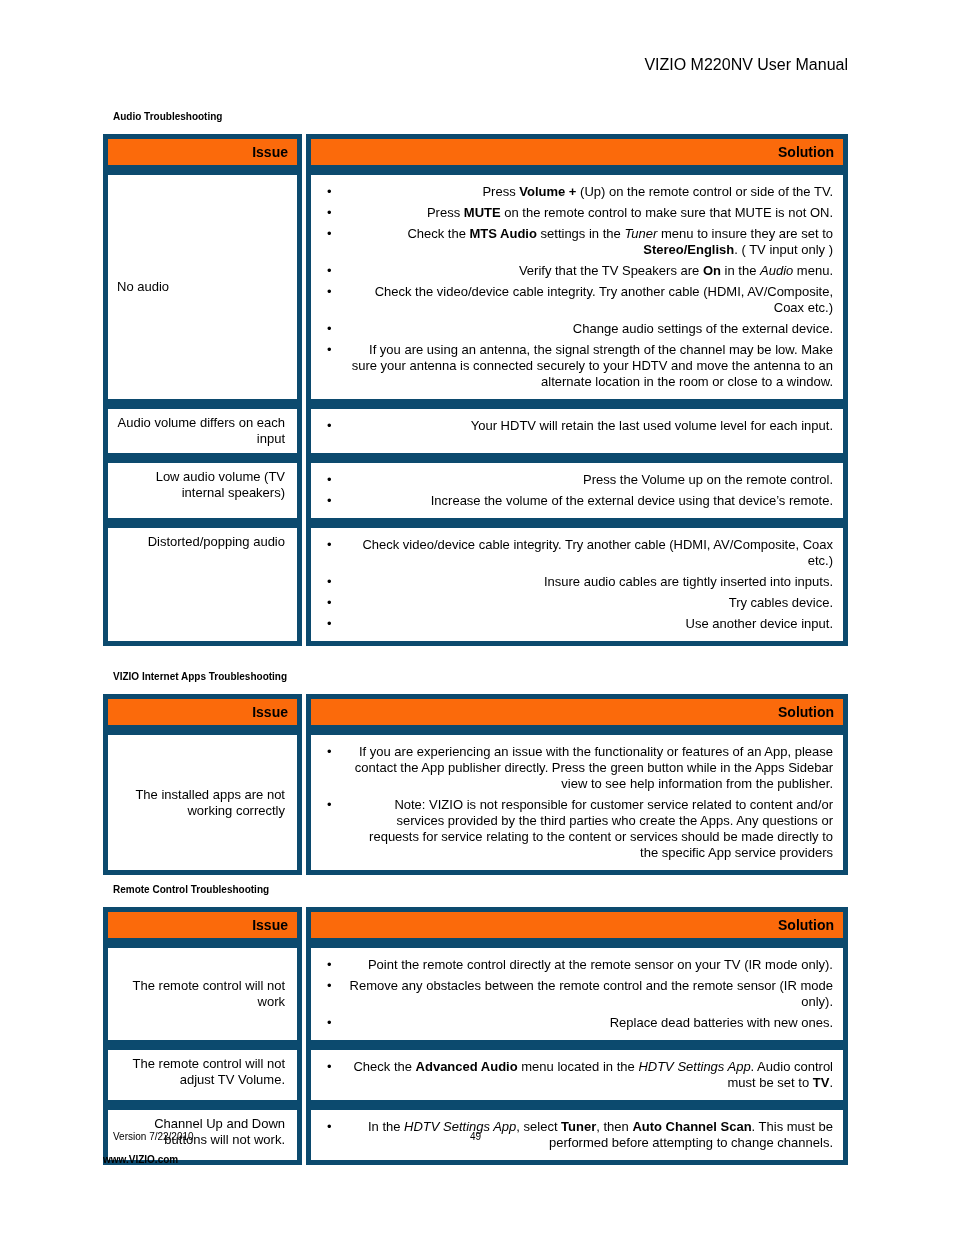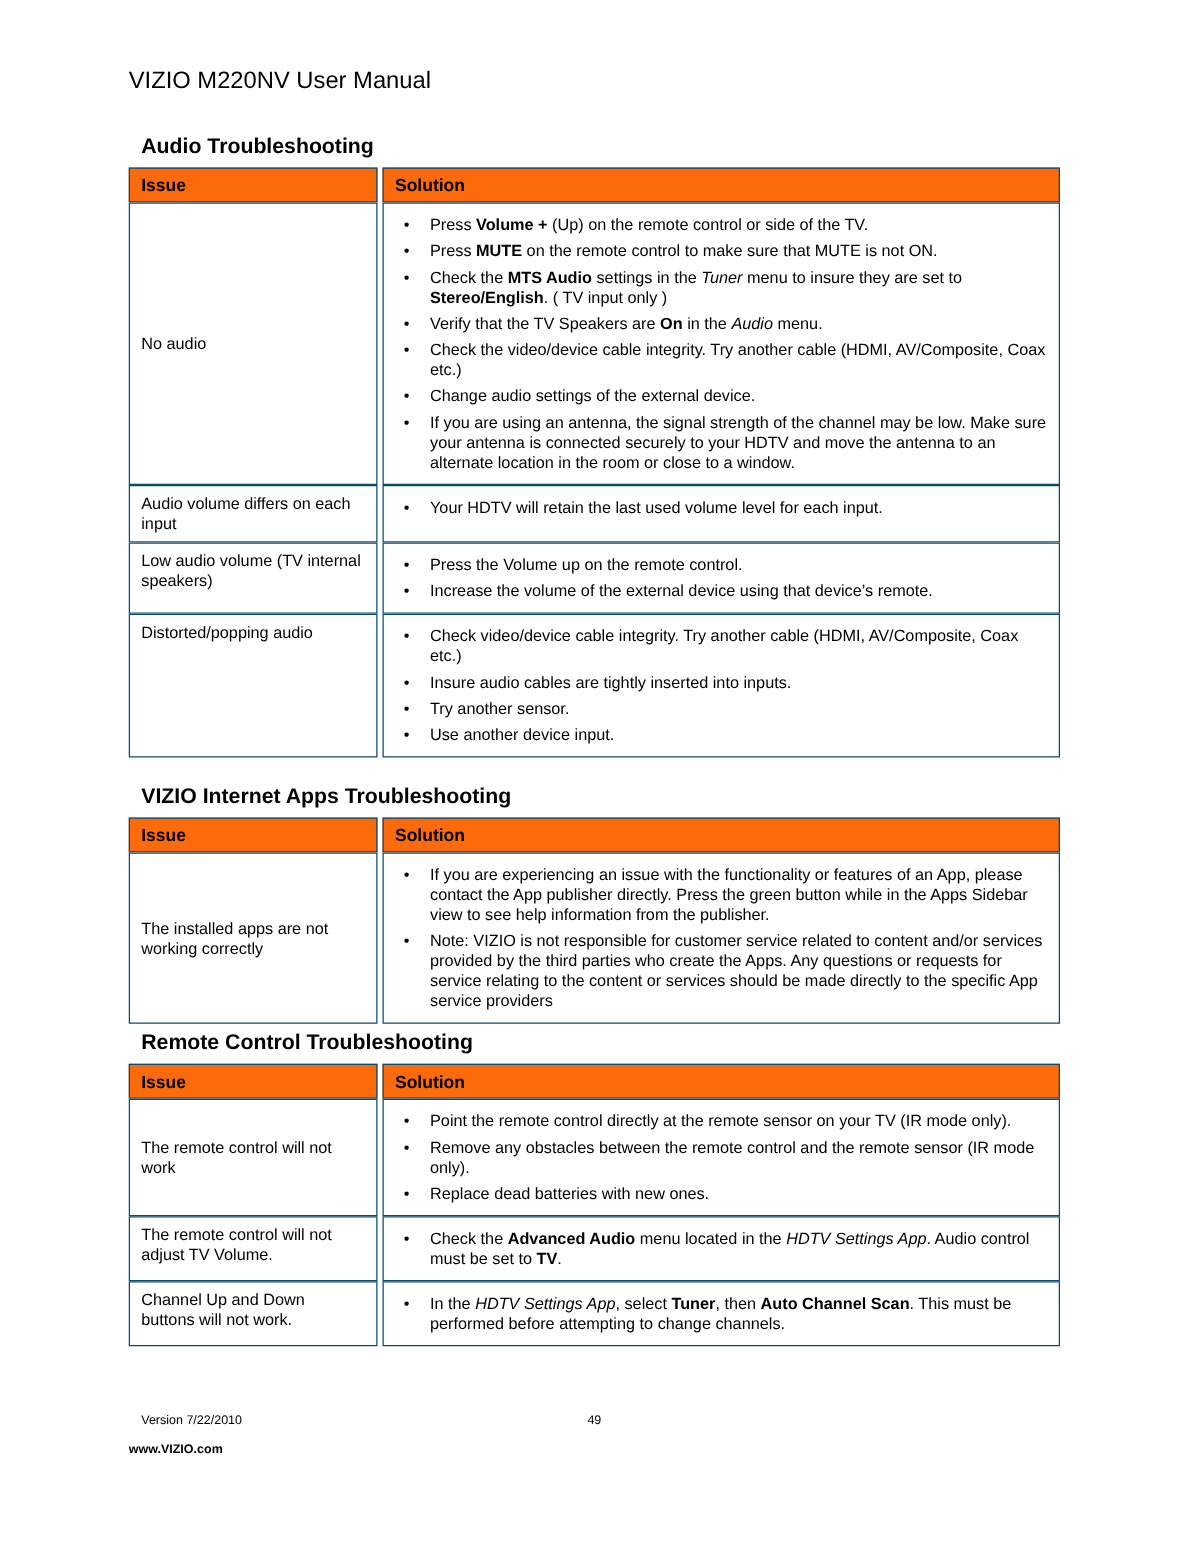--- a/index.html
+++ b/index.html
@@ -12,43 +12,44 @@
     color: #000000;
     overflow: hidden;
   }
   .content {
     position: absolute;
     left: 103px;
     top: 56px;
     width: 745px;
   }
   .doc-header {
-    text-align: left;
-    font-size: 19px;
+    text-align: right;
+    font-size: 16px;
     line-height: 17px;
     margin-bottom: 36px;
   }
   .sec h2 {
-    font-size: 17px;
+    font-size: 10px;
     line-height: 16px;
     font-weight: bold;
     margin: 0 0 9px 10px;
   }
   .sec-0 { margin-top: 0; }
   .sec-1 { margin-top: 23px; }
   .sec-2 { margin-top: 7px; }
   .tbl {
     display: grid;
     grid-template-columns: 199px 1fr;
     column-gap: 4px;
   }
   .cell {
     box-sizing: border-box;
-    border: 1px solid #0c4a6e;
+    border: 5px solid #0c4a6e;
     background: #ffffff;
+    text-align: right;
   }
   .head-cell {
     background: #fb6a0b;
     font-size: 14px;
     font-weight: bold;
     line-height: 18px;
     padding: 4px 9px;
   }
   .issue-cell {
     font-size: 13px;
@@ -137,21 +138,21 @@
                 <li><span class="bullet">•</span><span>Increase the volume of the external device using that device’s remote.</span></li>
               </ul>
             </div>
             <div class="cell issue-cell">
               <div>Distorted/popping audio</div>
             </div>
             <div class="cell sol-cell">
               <ul class="sol">
                 <li><span class="bullet">•</span><span>Check video/device cable integrity. Try another cable (HDMI, AV/Composite, Coax etc.)</span></li>
                 <li><span class="bullet">•</span><span>Insure audio cables are tightly inserted into inputs.</span></li>
-                <li><span class="bullet">•</span><span>Try another sensor.</span></li>
+                <li><span class="bullet">•</span><span>Try cables device.</span></li>
                 <li><span class="bullet">•</span><span>Use another device input.</span></li>
               </ul>
             </div>
           </div>
         </div>
         <div class="sec sec-1">
           <h2>VIZIO Internet Apps Troubleshooting</h2>
           <div class="tbl">
             <div class="cell head-cell">Issue</div>
             <div class="cell head-cell">Solution</div>

